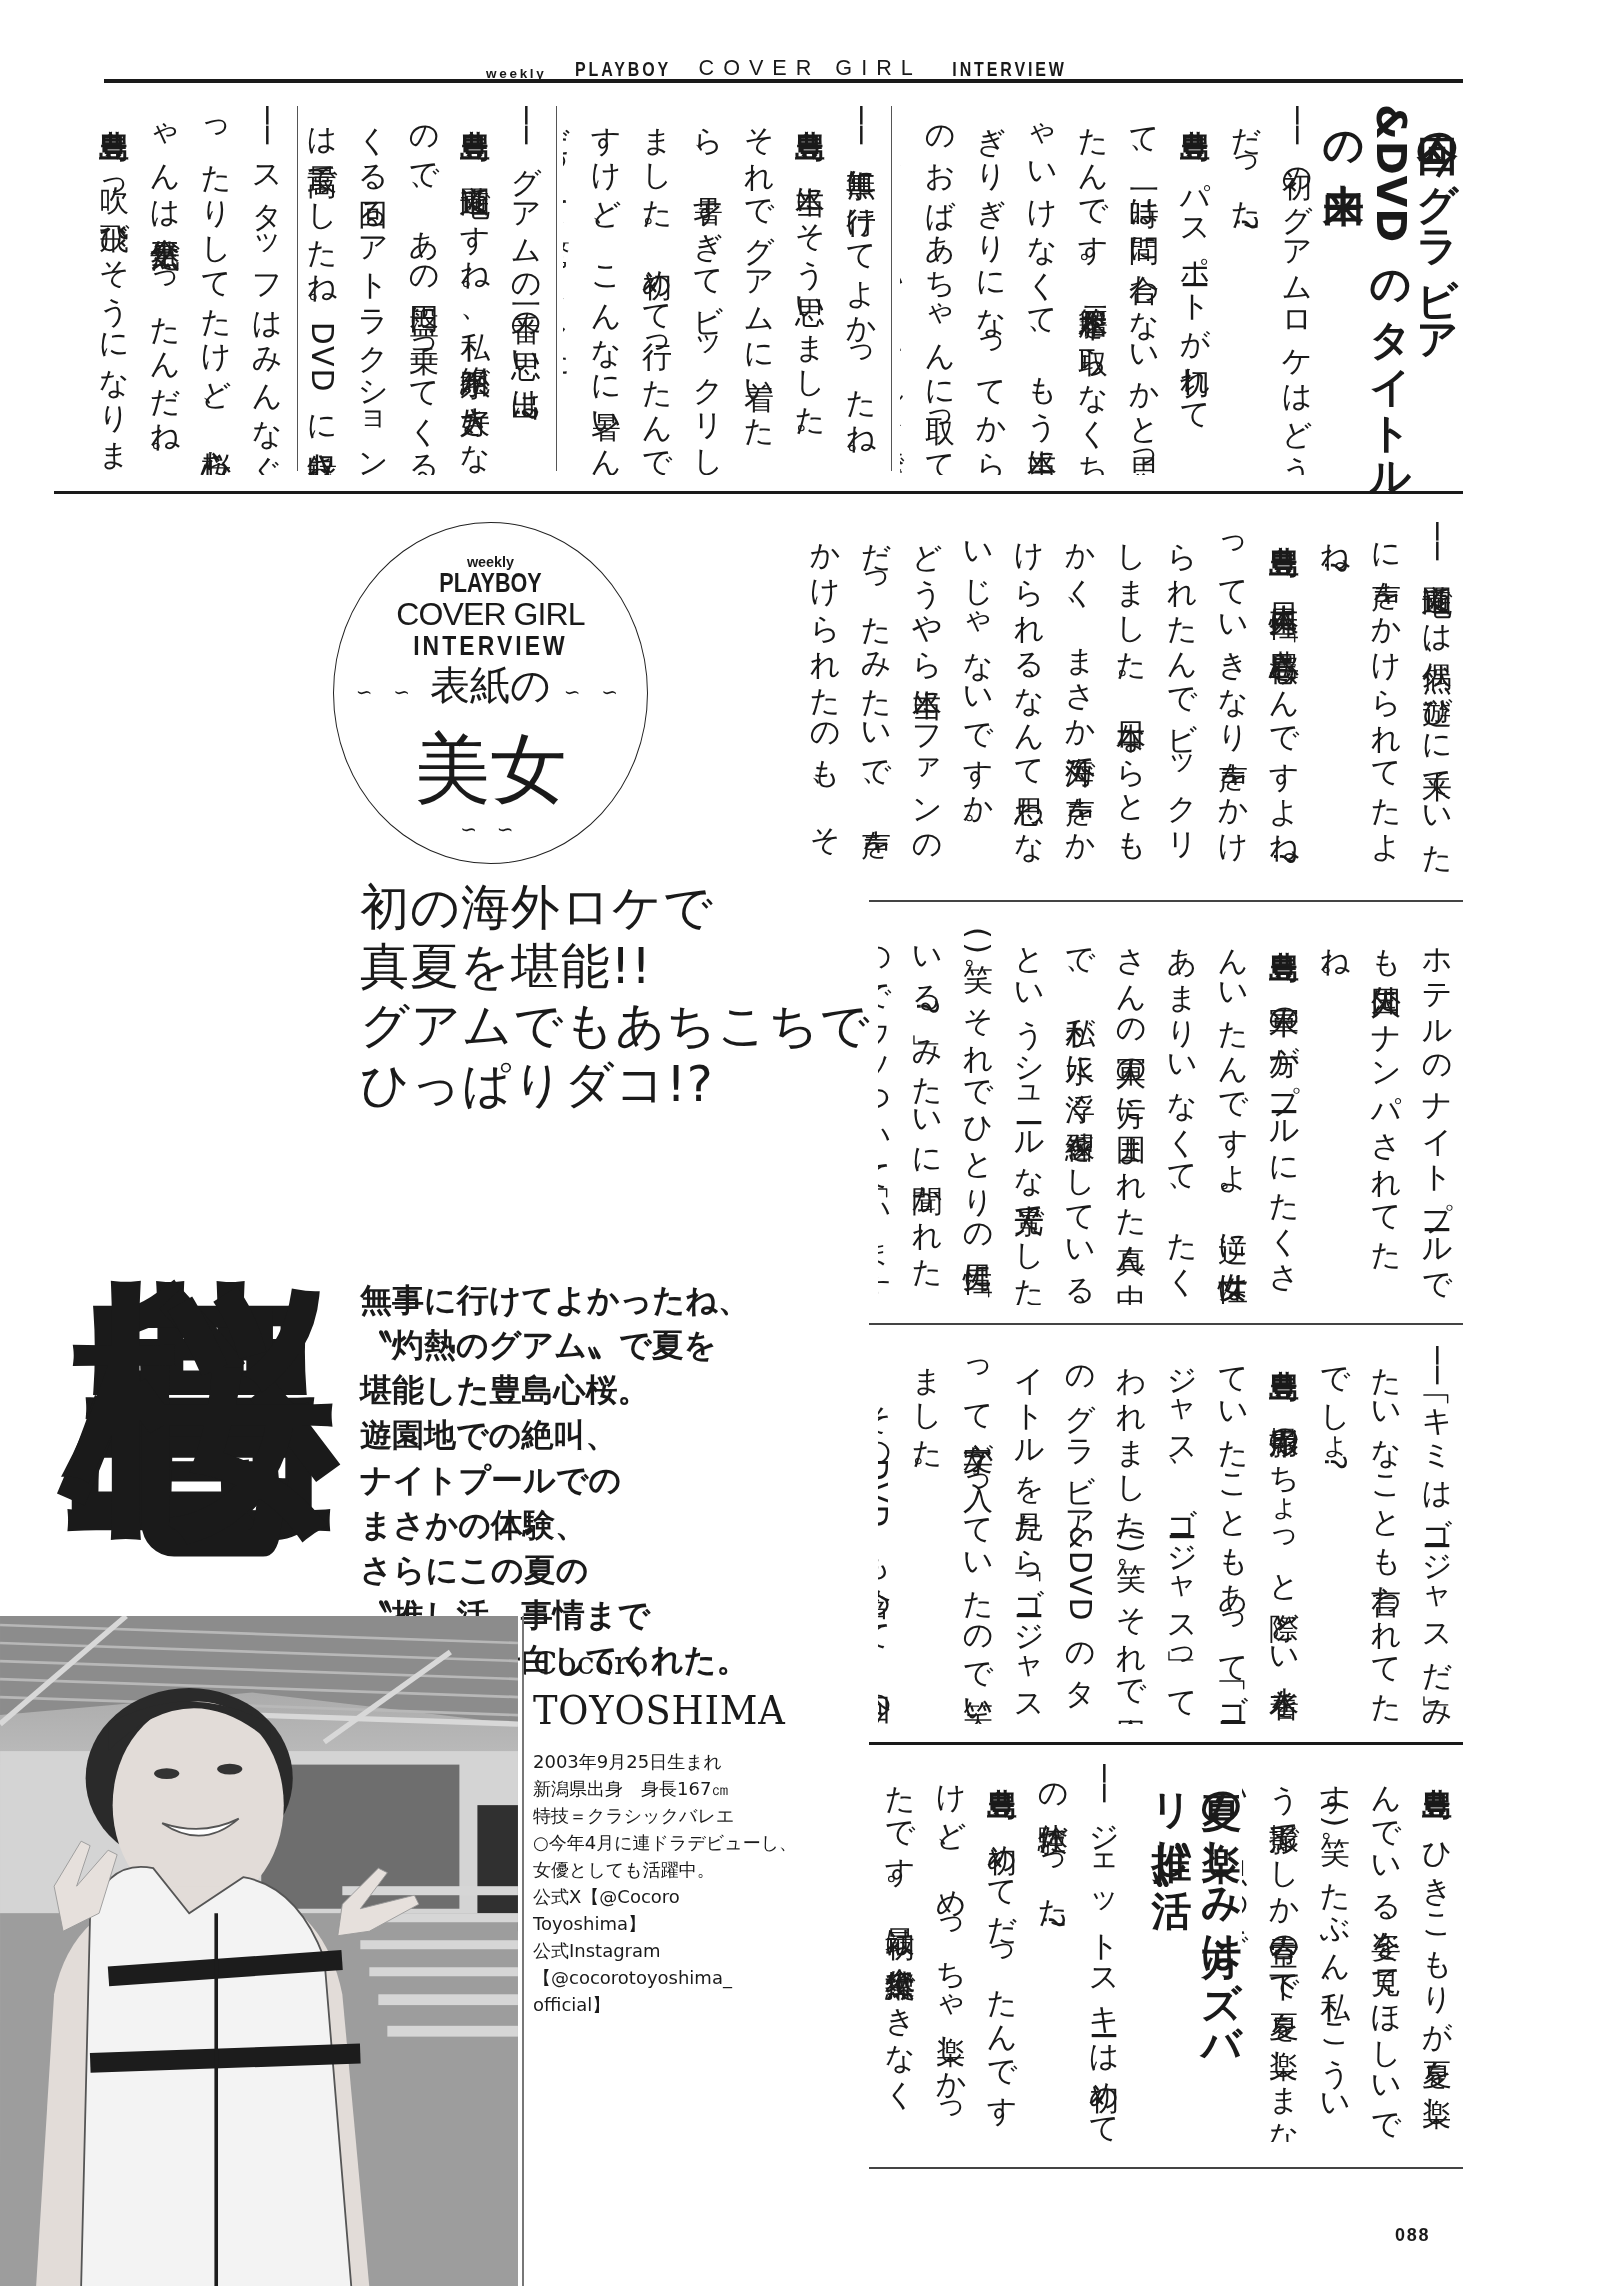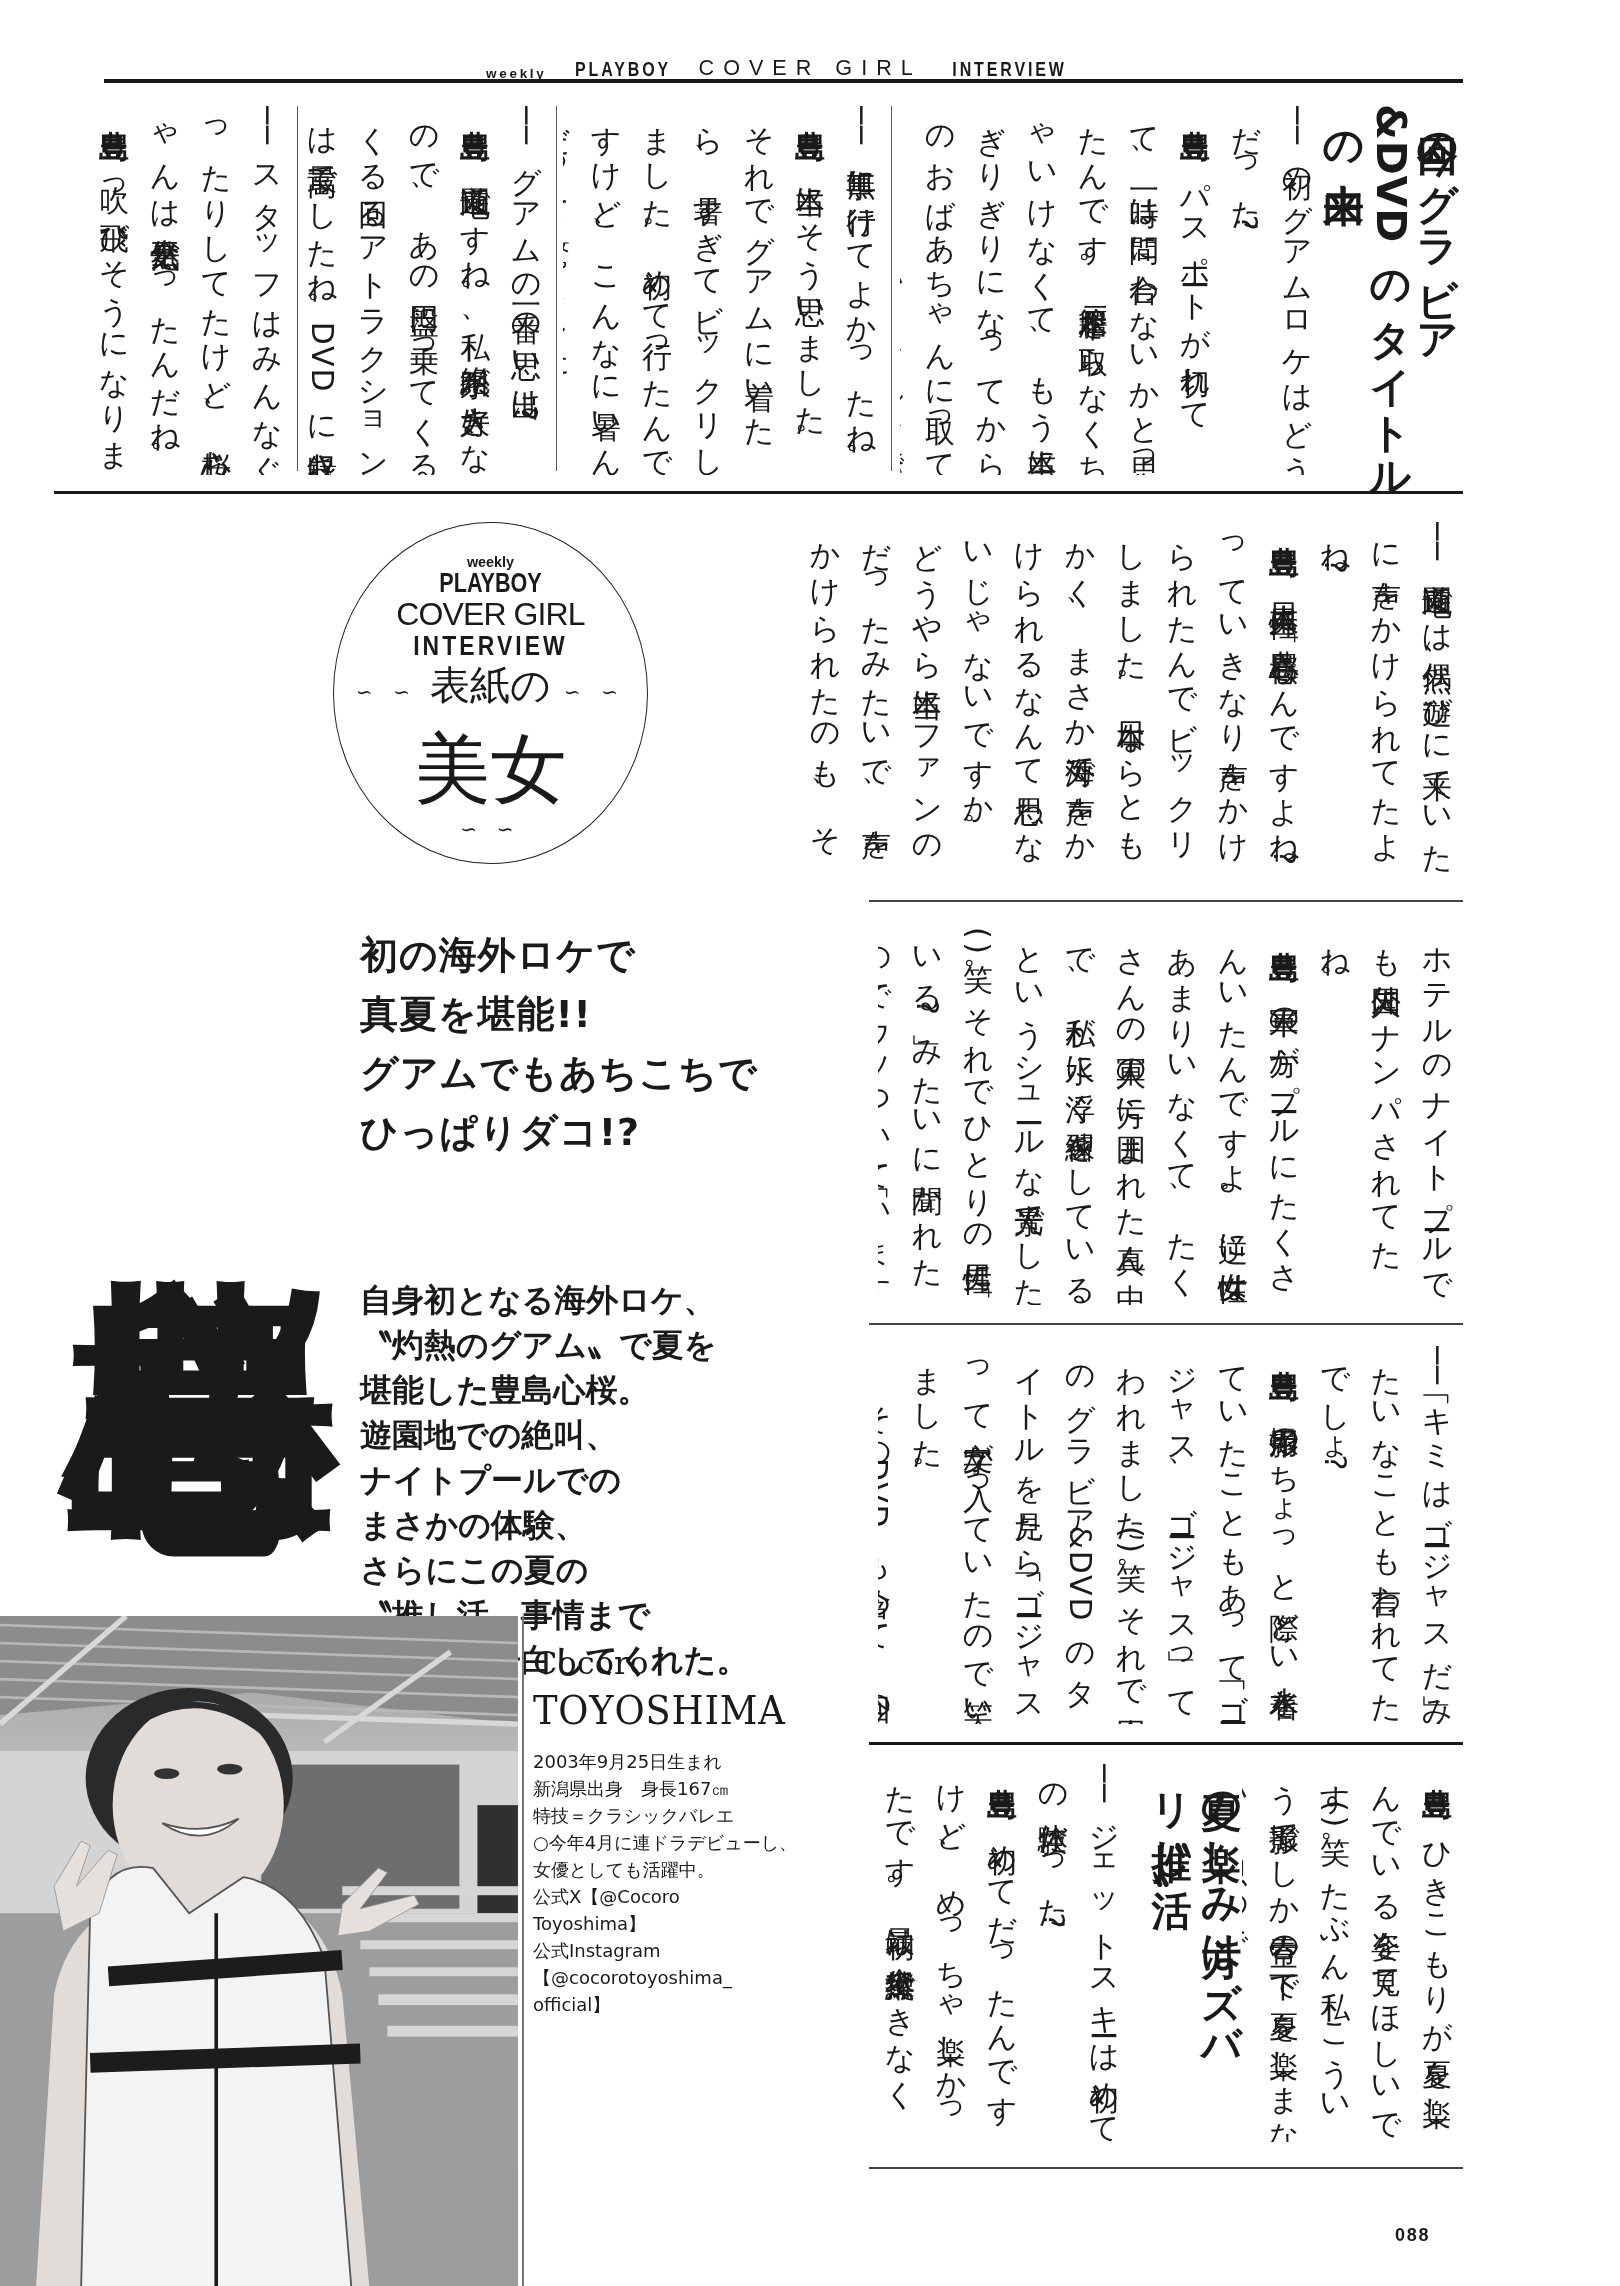--- a/index.html
+++ b/index.html
@@ -28,21 +28,21 @@
   .logo { left: 333px; top: 522px; width: 315px; height: 342px; border: 1.8px solid #222; border-radius: 50%; background: #fff; text-align: center; box-sizing: border-box; font-family: "Liberation Sans", sans-serif; }
   .logo .lw { font-size: 14.4px; font-weight: bold; margin-top: 31px; }
   .logo .lp { font-size: 27px; font-weight: bold; line-height: 27px; transform: scaleX(0.8); }
   .logo .lc { font-size: 32px; line-height: 34px; letter-spacing: -0.9px; }
   .logo .li { font-size: 27px; font-weight: bold; letter-spacing: 3.6px; line-height: 31px; transform: scaleX(0.85); }
   .logo .lj1 { font-family: "DejaVu Serif", serif; font-size: 40px; line-height: 47px; }
   .logo .lj2 { font-family: Liberation Mono, monospace; font-size: 76px; line-height: 83px; margin-top: 18px; }
   .logo .orn { font-size: 20px; letter-spacing: 7.2px; }
 
   
-  .headline { left: 360px; top: 926px; width: 540px; font-family: "DejaVu Sans", sans-serif; font-weight: bold; font-size: 38px; line-height: 59px; letter-spacing: 0.9px; }
+  .headline { left: 360px; top: 878px; width: 540px; font-family: "DejaVu Sans", sans-serif; font-weight: normal; font-size: 49px; line-height: 59px; letter-spacing: 0.9px; }
   .headline div { white-space: nowrap; }
   .lede { left: 360px; top: 1278px; width: 504px; font-family: "DejaVu Sans", sans-serif; font-weight: bold; font-size: 32px; line-height: 45px; }
   .lede div { white-space: nowrap; }
 
   
   .photo { left: 0px; top: 1616px; width: 518px; height: 671px; overflow: hidden; background: linear-gradient(180deg, #9a9a9a 0%, #c8c8c8 30%, #bcbcbc 60%, #9c9c9c 100%); }
   .photo svg { display: block; }
 
   
   .profile { left: 533px; top: 1640px; width: 333px; }
@@ -104,21 +104,21 @@
 </div>
 
 <div class="abs headline">
   <div>初の海外ロケで</div>
   <div>真夏を堪能!!</div>
   <div>グアムでもあちこちで</div>
   <div>ひっぱりダコ!?</div>
 </div>
 
 <div class="abs lede">
-  <div>自身初となる海外ロケ、</div>
+  <div>無事に行けてよかったね、</div>
   <div>〝灼熱のグアム〟で夏を</div>
   <div>堪能した豊島心桜。</div>
   <div>遊園地での絶叫、</div>
   <div>ナイトプールでの</div>
   <div>まさかの体験、</div>
   <div>さらにこの夏の</div>
   <div>〝推し活〟事情まで</div>
   <div>赤裸々に告白してくれた。</div>
 </div>
 

